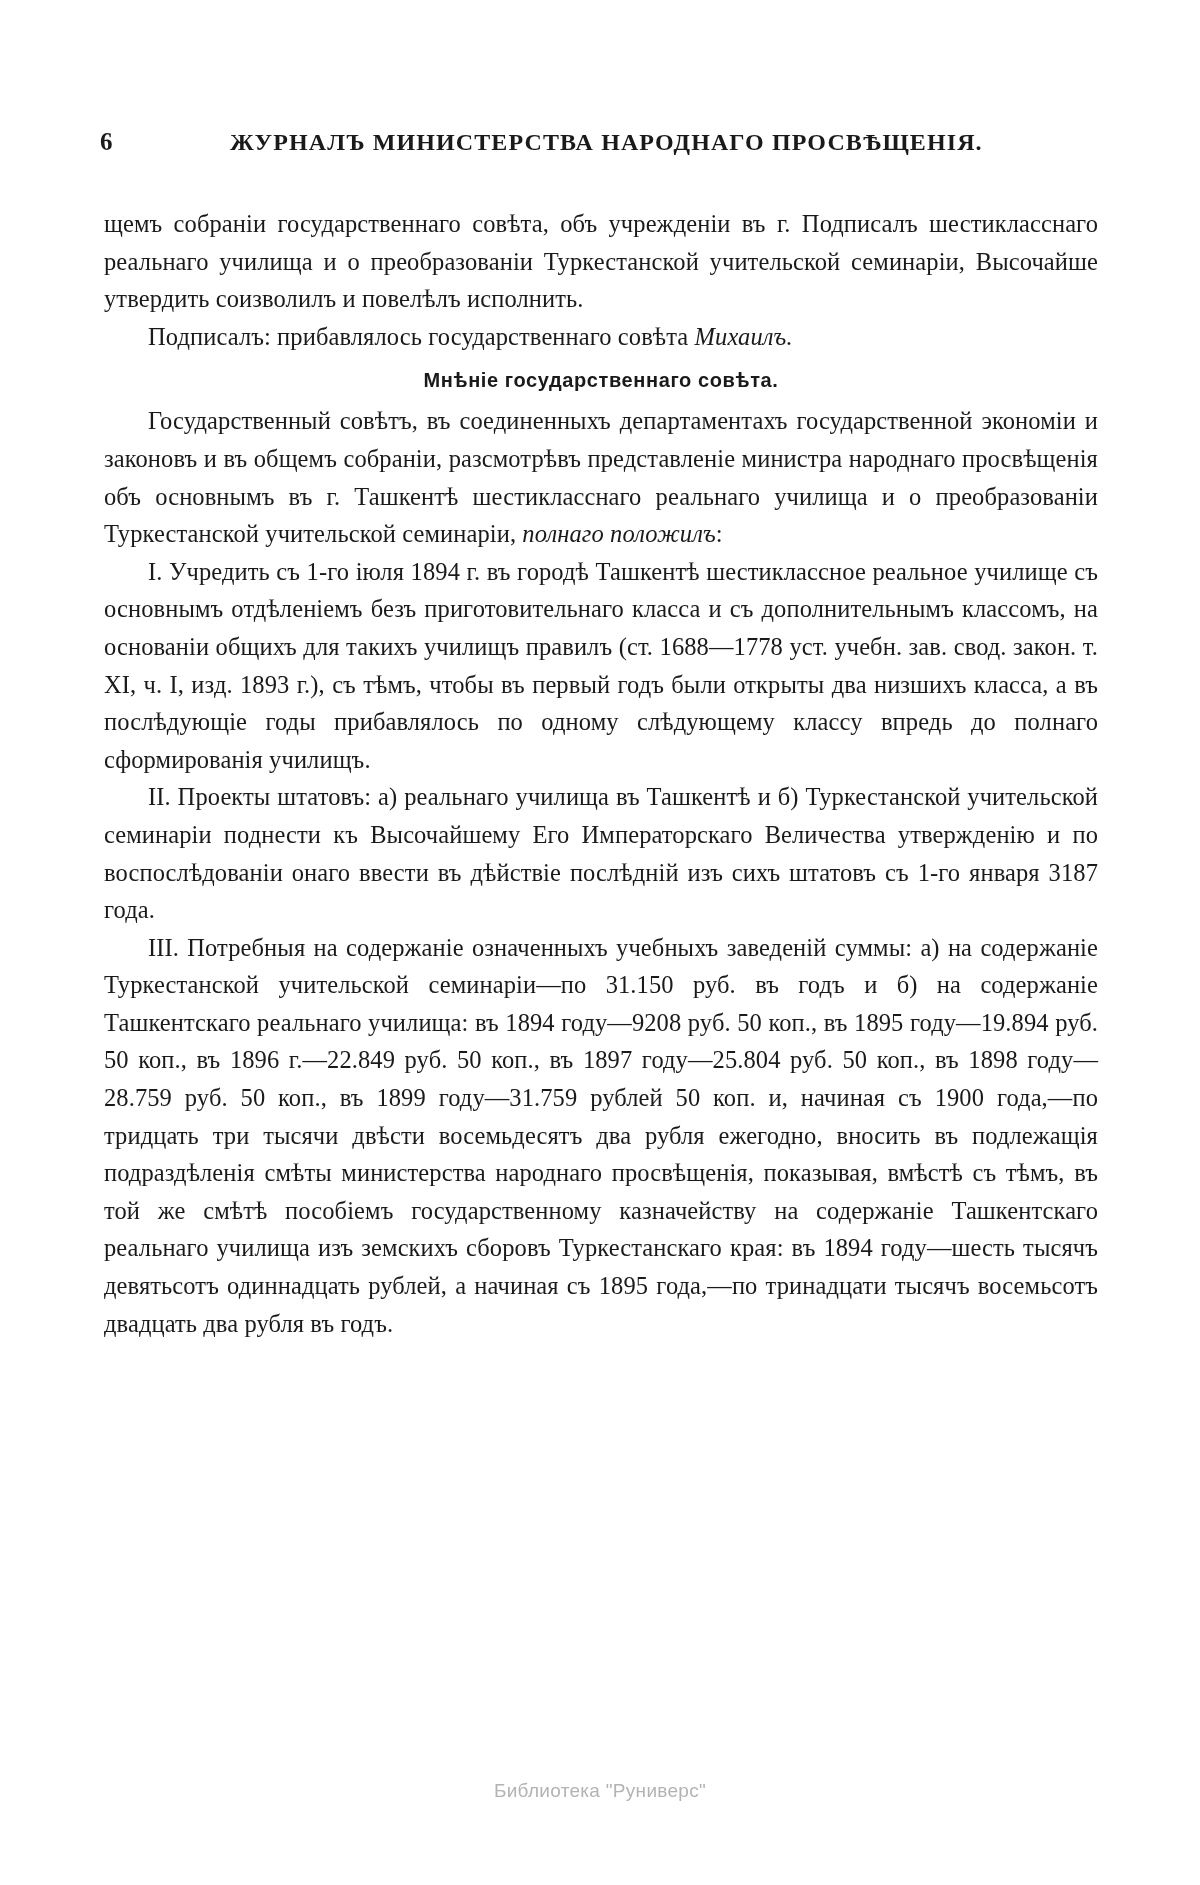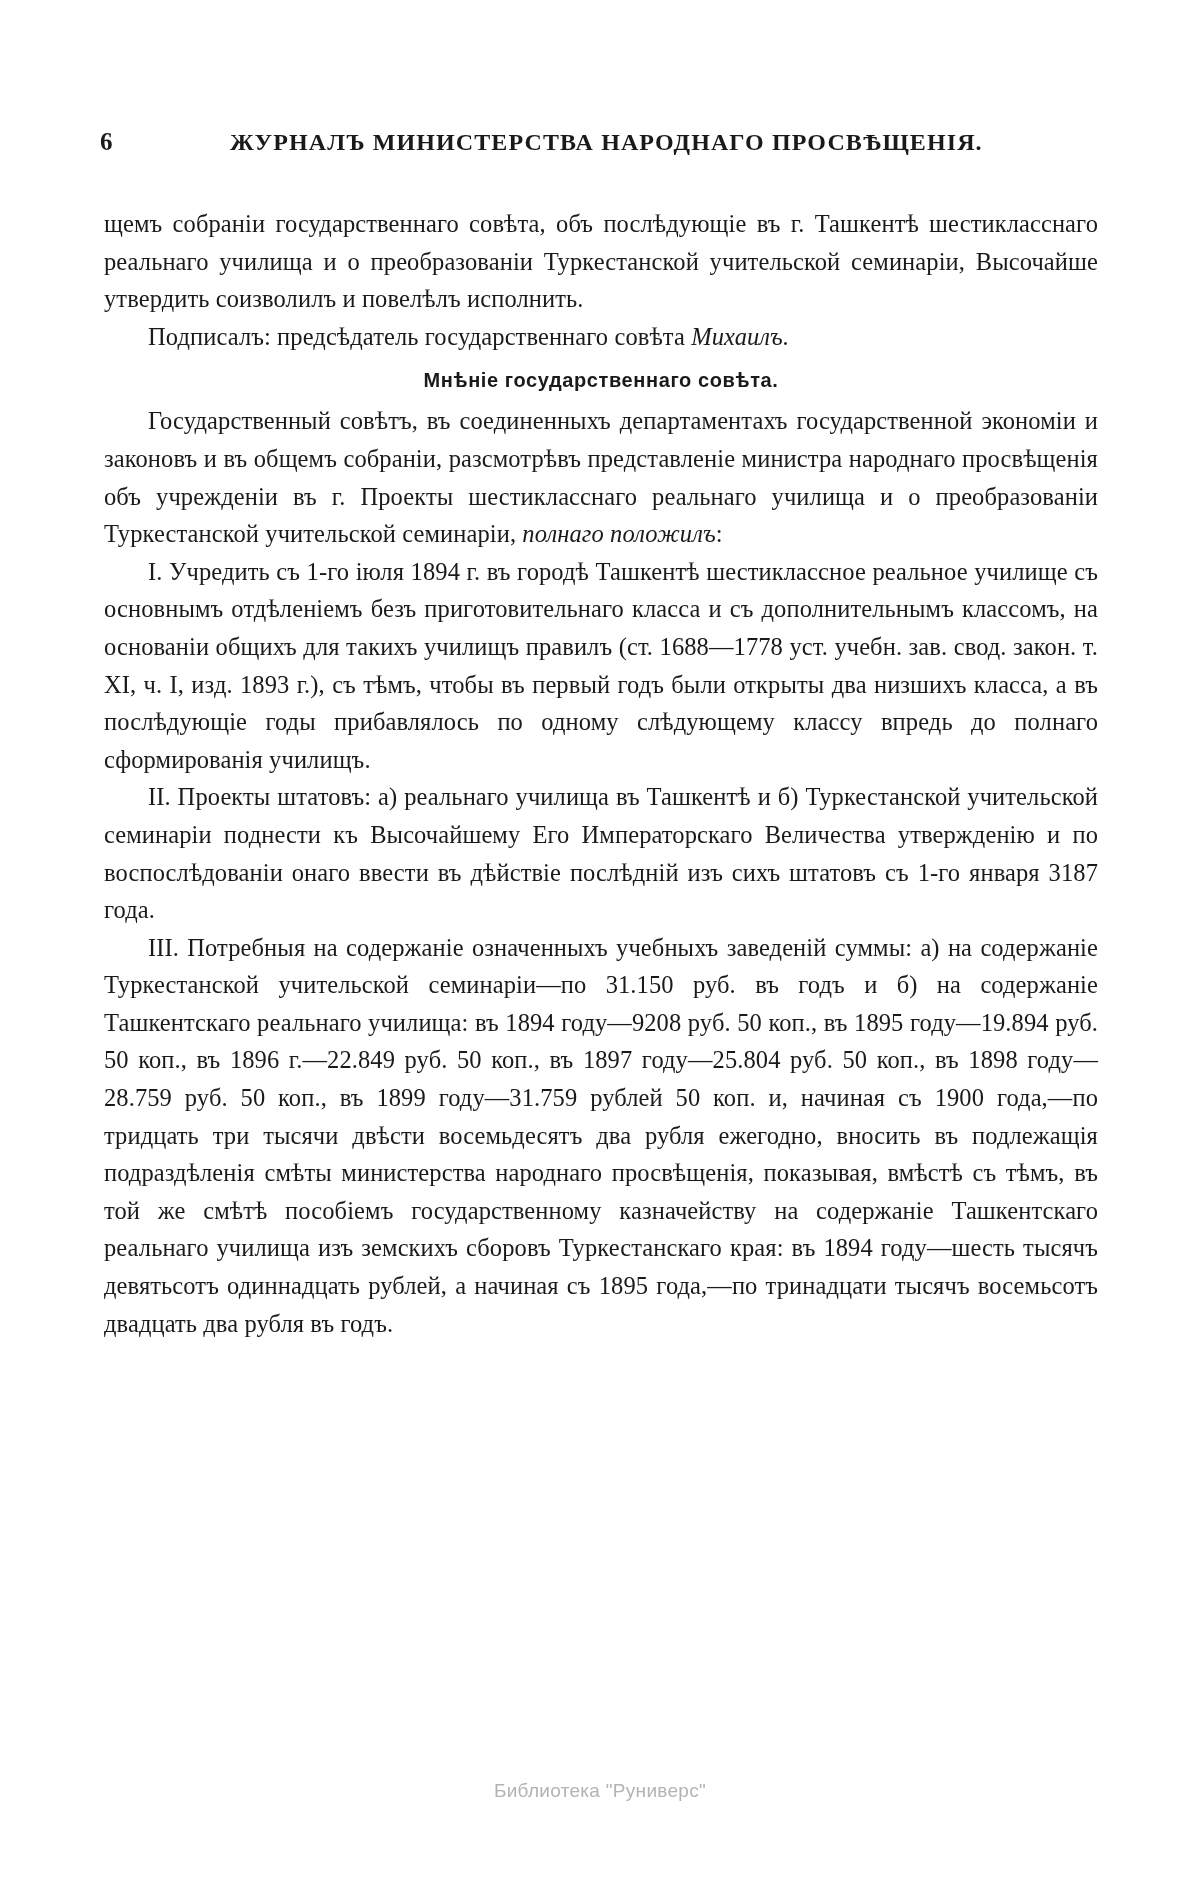--- a/index.html
+++ b/index.html
@@ -92,27 +92,27 @@
 
 <div class="page">
 
   <div class="header-row">
     <div class="folio">6</div>
     <div class="running-head">ЖУРНАЛЪ МИНИСТЕРСТВА НАРОДНАГО ПРОСВѢЩЕНІЯ.</div>
   </div>
 
   <div class="body-col">
 
-    <p class="para">щемъ собраніи государственнаго совѣта, объ послѣдующіе въ г. Ташкентѣ шестикласснаго реальнаго училища и о преобразованіи Туркестанской учительской семинаріи, Высочайше утвердить соизволилъ и повелѣлъ исполнить.</p>
+    <p class="para">щемъ собраніи государственнаго совѣта, объ учрежденіи въ г. Подписалъ шестикласснаго реальнаго училища и о преобразованіи Туркестанской учительской семинаріи, Высочайше утвердить соизволилъ и повелѣлъ исполнить.</p>
 
-    <p class="para indent"><span>Подписалъ: предсѣдатель государственнаго совѣта </span><span class="ital">Михаилъ.</span></p>
+    <p class="para indent"><span>Подписалъ: прибавлялось государственнаго совѣта </span><span class="ital">Михаилъ.</span></p>
 
     <h2 class="section-title">Мнѣніе государственнаго совѣта.</h2>
 
-    <p class="para indent"><span>Государственный совѣтъ, въ соединенныхъ департаментахъ государственной экономіи и законовъ и въ общемъ собраніи, разсмотрѣвъ представленіе министра народнаго просвѣщенія объ учрежденіи въ г. Проекты шестикласснаго реальнаго училища и о преобразованіи Туркестанской учительской семинаріи, </span><span class="ital">полнаго положилъ</span><span>:</span></p>
+    <p class="para indent"><span>Государственный совѣтъ, въ соединенныхъ департаментахъ государственной экономіи и законовъ и въ общемъ собраніи, разсмотрѣвъ представленіе министра народнаго просвѣщенія объ основнымъ въ г. Ташкентѣ шестикласснаго реальнаго училища и о преобразованіи Туркестанской учительской семинаріи, </span><span class="ital">полнаго положилъ</span><span>:</span></p>
 
     <p class="para indent">I. Учредить съ 1-го іюля 1894 г. въ городѣ Ташкентѣ шестиклассное реальное училище съ основнымъ отдѣленіемъ безъ приготовительнаго класса и съ дополнительнымъ классомъ, на основаніи общихъ для такихъ училищъ правилъ (ст. 1688—1778 уст. учебн. зав. свод. закон. т. XI, ч. I, изд. 1893 г.), съ тѣмъ, чтобы въ первый годъ были открыты два низшихъ класса, а въ послѣдующіе годы прибавлялось по одному слѣдующему классу впредь до полнаго сформированія училищъ.</p>
 
     <p class="para indent">II. Проекты штатовъ: а) реальнаго училища въ Ташкентѣ и б) Туркестанской учительской семинаріи поднести къ Высочайшему Его Императорскаго Величества утвержденію и по воспослѣдованіи онаго ввести въ дѣйствіе послѣдній изъ сихъ штатовъ съ 1-го января 3187 года.</p>
 
     <p class="para indent">III. Потребныя на содержаніе означенныхъ учебныхъ заведеній суммы: а) на содержаніе Туркестанской учительской семинаріи—по 31.150 руб. въ годъ и б) на содержаніе Ташкентскаго реальнаго училища: въ 1894 году—9208 руб. 50 коп., въ 1895 году—19.894 руб. 50 коп., въ 1896 г.—22.849 руб. 50 коп., въ 1897 году—25.804 руб. 50 коп., въ 1898 году—28.759 руб. 50 коп., въ 1899 году—31.759 рублей 50 коп. и, начиная съ 1900 года,—по тридцать три тысячи двѣсти восемьдесятъ два рубля ежегодно, вносить въ подлежащія подраздѣленія смѣты министерства народнаго просвѣщенія, показывая, вмѣстѣ съ тѣмъ, въ той же смѣтѣ пособіемъ государственному казначейству на содержаніе Ташкентскаго реальнаго училища изъ земскихъ сборовъ Туркестанскаго края: въ 1894 году—шесть тысячъ девятьсотъ одиннадцать рублей, а начиная съ 1895 года,—по тринадцати тысячъ восемьсотъ двадцать два рубля въ годъ.</p>
 
   </div>
 
   <div class="watermark">Библиотека "Руниверс"</div>

